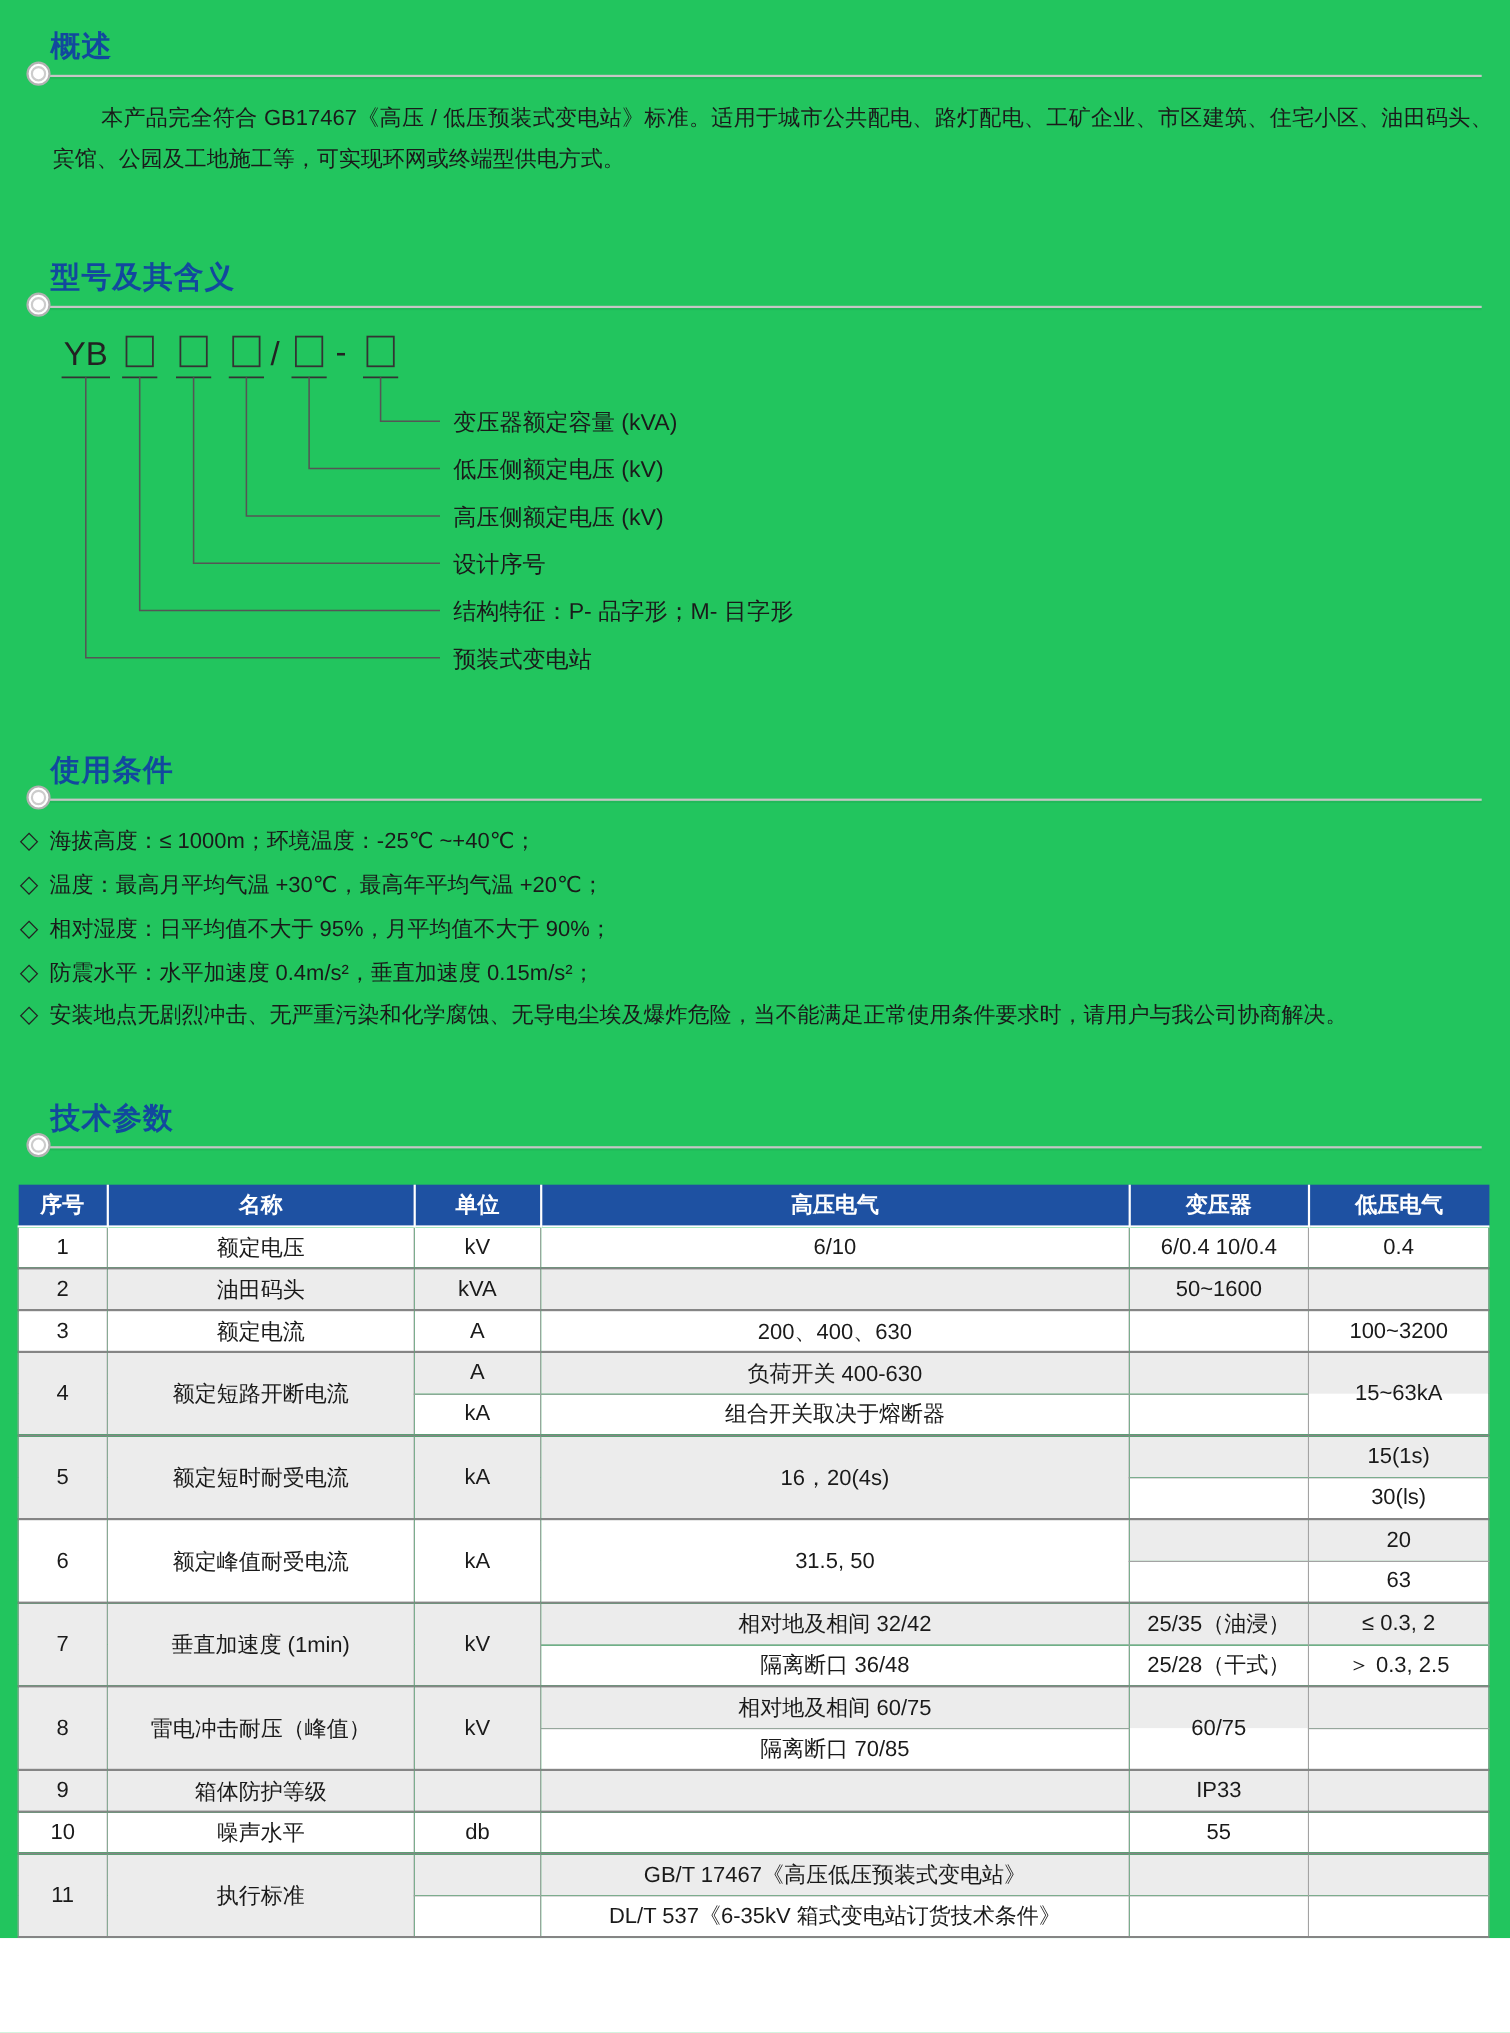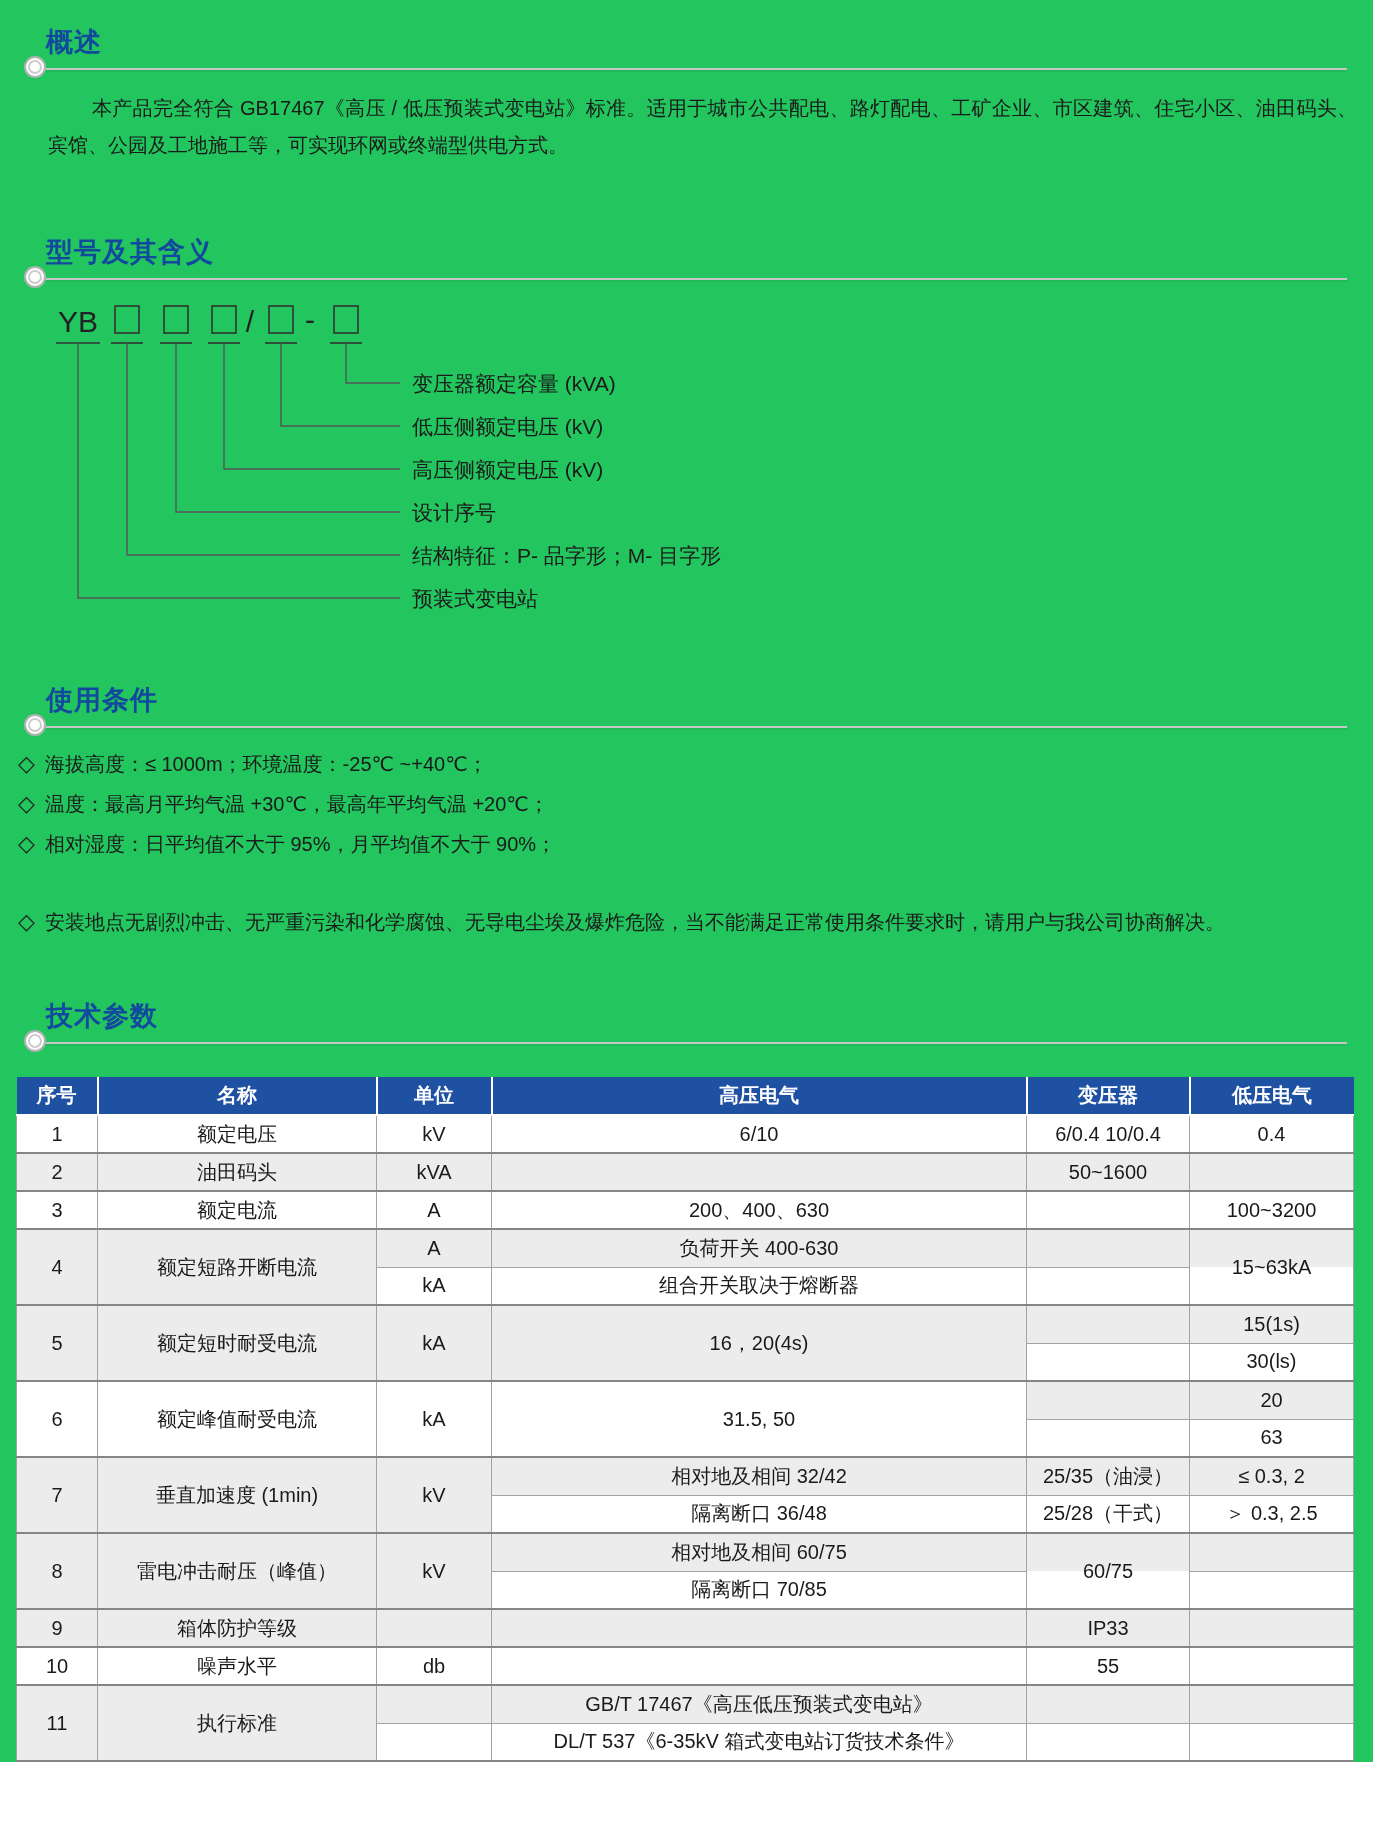--- a/index.html
+++ b/index.html
@@ -122,20 +122,23 @@
 
   <div class="cond" style="top:750px">
     <span class="diam">◇</span><span>海拔高度：≤ 1000m；环境温度：-25℃ ~+40℃；</span>
   </div>
   <div class="cond" style="top:790px">
     <span class="diam">◇</span><span>温度：最高月平均气温 +30℃，最高年平均气温 +20℃；</span>
   </div>
   <div class="cond" style="top:830px">
     <span class="diam">◇</span><span>相对湿度：日平均值不大于 95%，月平均值不大于 90%；</span>
   </div>
+  <div class="cond" style="top:870px">
+    <span class="diam">◇</span><span>防震水平：水平加速度 0.4m/s²，垂直加速度 0.15m/s²；</span>
+  </div>
   <div class="cond" style="top:908px">
     <span class="diam">◇</span><span>安装地点无剧烈冲击、无严重污染和化学腐蚀、无导电尘埃及爆炸危险，当不能满足正常使用条件要求时，请用户与我公司协商解决。</span>
   </div>
 
   <div class="sec-title" style="top:1000px">技术参数</div>
   <div class="sec-rule" style="top:1042px"></div>
   <span class="ring" style="top:1030px"></span>
 
   <table class="tech-table">
     <colgroup>

